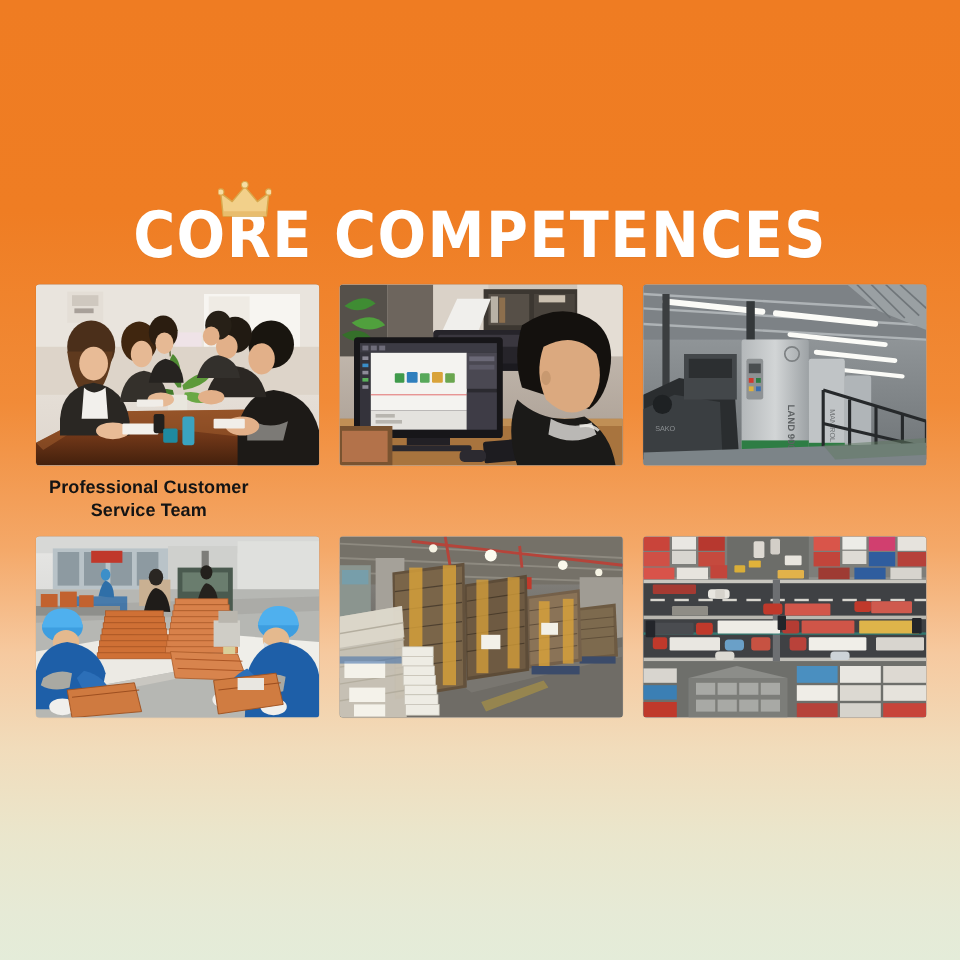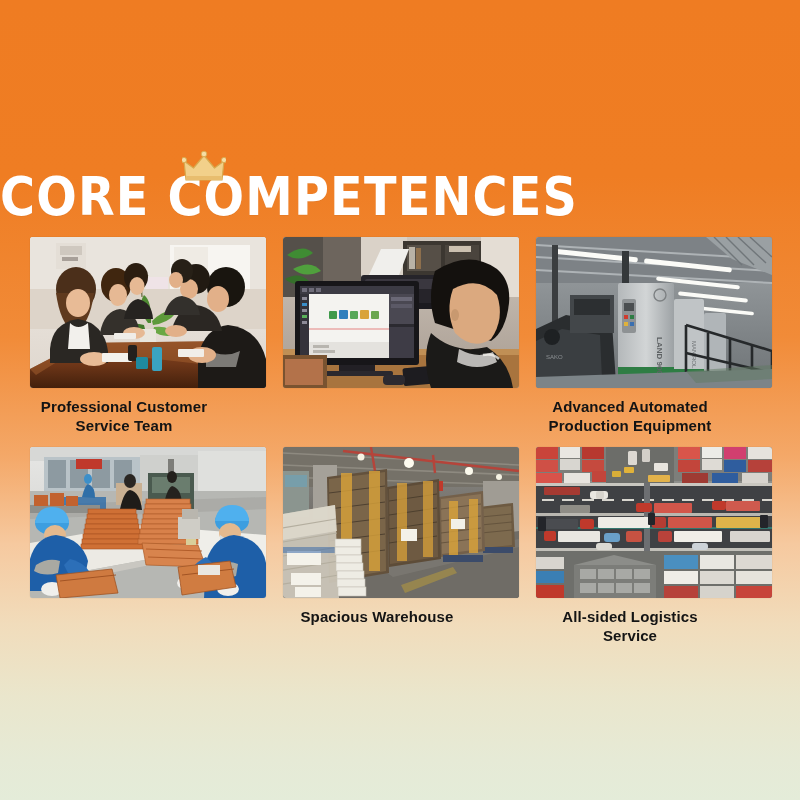--- a/index.html
+++ b/index.html
@@ -29,20 +29,21 @@
         #e4ecd9 100%);
     overflow: hidden;
   }
 
   
   #title-block {
     position: absolute;
     left: 0;
     top: 150px;
     width: 800px;
+    text-align: center;
   }
   #crown-icon {
     position: absolute;
     left: 182px;
     top: 0px;
     width: 44px;
     height: 34px;
     line-height: 34px;
     font-size: 30px;
     color: #f0c070;
@@ -373,22 +374,20 @@
             <path d="M194 102 L194 146"></path>
             <path d="M216 108 L216 146"></path>
             <path d="M236 114 L236 146"></path>
             <path d="M150 116 L236 136"></path>
           </g>
 
           <path d="M0 140 L236 132 L236 151 L0 151 Z" fill="#7c8488"></path>
           <path d="M150 134 L236 128 L236 142 L160 146 Z" fill="#5f7a62" opacity="0.5"></path>
         </svg>
       </div>
-      <div class="card-caption two-line">Advanced Automated
-Production Equipment</div>
     </div>
 
     <div class="card">
       <div class="card-thumb">
         <svg viewBox="0 0 236 151" preserveAspectRatio="xMidYMid slice" xmlns="http://www.w3.org/2000/svg">
           <defs>
             <linearGradient id="q-bg" x1="0" y1="0" x2="0" y2="1">
               <stop offset="0" stop-color="#e7e7e5"></stop>
                 <stop offset="1" stop-color="#c9c9c6"></stop>
             </linearGradient>
@@ -611,21 +610,20 @@
             <rect x="52" y="92" width="26" height="8"></rect>
               <rect x="52" y="100" width="26" height="8"></rect>
             <rect x="53" y="108" width="26" height="8"></rect>
               <rect x="53" y="116" width="27" height="8"></rect>
             <rect x="54" y="124" width="27" height="8"></rect>
               <rect x="54" y="132" width="28" height="8"></rect>
             <rect x="55" y="140" width="28" height="9"></rect>
           </g>
         </svg>
       </div>
-      <div class="card-caption">Spacious Warehouse</div>
     </div>
 
     <div class="card">
       <div class="card-thumb">
         <svg viewBox="0 0 236 151" preserveAspectRatio="xMidYMid slice" xmlns="http://www.w3.org/2000/svg">
           <rect width="236" height="151" fill="#8e8f8b"></rect>
 
           <rect x="0" y="0" width="236" height="34" fill="#7d7e7a"></rect>
           <g>
             <rect x="0" y="0" width="22" height="12" fill="#c9443a"></rect>
@@ -741,17 +739,16 @@
             <rect x="200" y="108" width="36" height="14" fill="#ddd9d2"></rect>
             <rect x="128" y="124" width="34" height="13" fill="#efedE7"></rect>
             <rect x="164" y="124" width="34" height="13" fill="#dcd9d2"></rect>
             <rect x="200" y="124" width="36" height="13" fill="#e6e3dc"></rect>
             <rect x="128" y="139" width="34" height="12" fill="#b6423a"></rect>
             <rect x="164" y="139" width="34" height="12" fill="#d6d3cc"></rect>
             <rect x="200" y="139" width="36" height="12" fill="#c7443a"></rect>
           </g>
         </svg>
       </div>
-      <div class="card-caption">All-sided Logistics Service</div>
     </div>
 
   </div>
 </div>
 
 </body></html>

